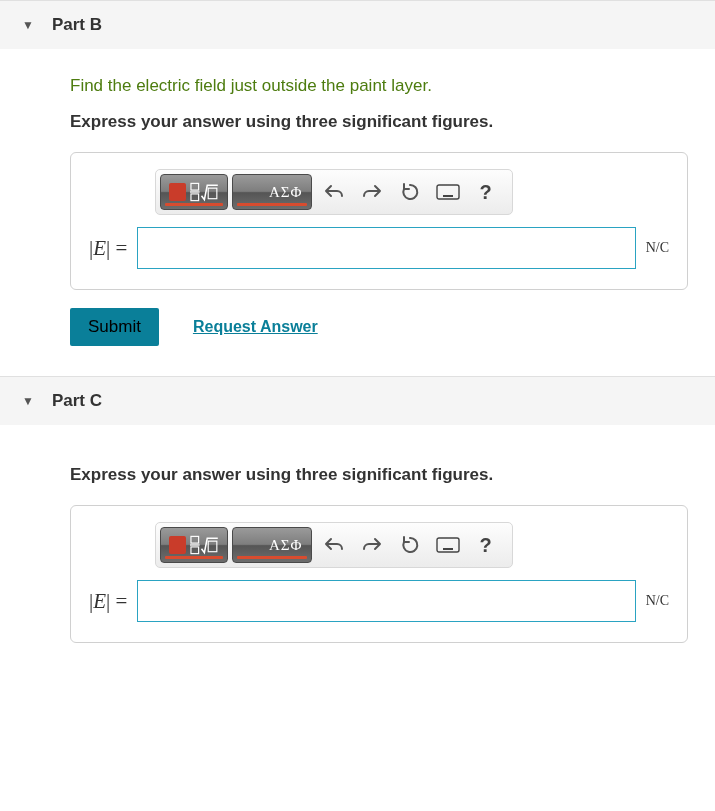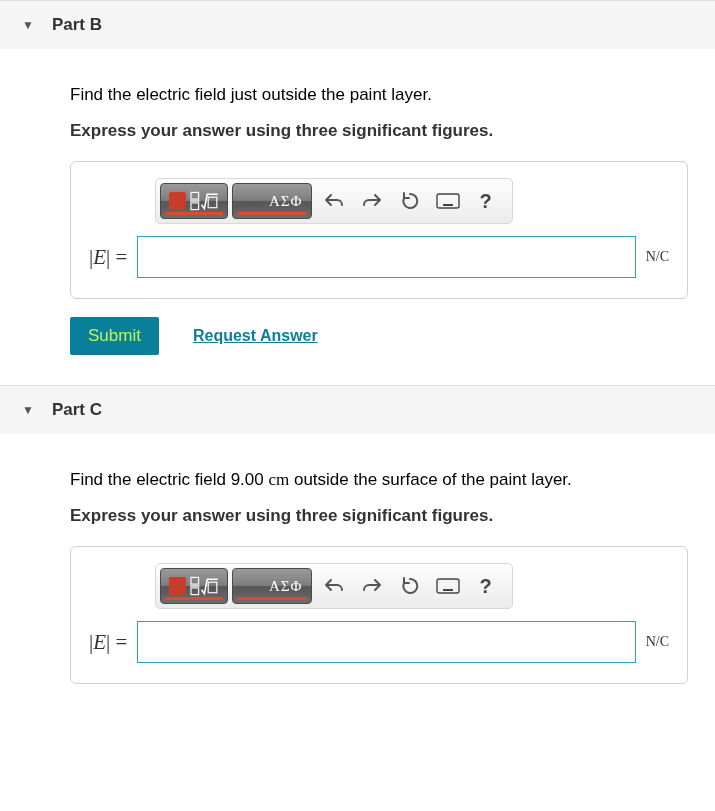--- a/index.html
+++ b/index.html
@@ -26,22 +26,22 @@
   .collapse-icon {
     font-size: 12px;
     color: #555;
   }
   .part-body {
     padding: 24px 0 30px 70px;
     max-width: 700px;
   }
   .prompt {
     font-size: 17px;
-    color: #000000;
-    margin: 12px 0 14px 0;
+    color: #4d7c0f;
+    margin: 3px 0 14px 0;
   }
   .instruction {
     font-weight: bold;
     font-size: 17px;
     margin: 16px 0 20px 0;
   }
   .answer-box {
     border: 1px solid #d0d0d0;
     border-radius: 6px;
     padding: 16px 18px 20px 18px;
@@ -139,21 +139,21 @@
     white-space: nowrap;
   }
   .action-row {
     margin-top: 18px;
     display: flex;
     align-items: center;
     gap: 22px;
   }
   .submit-btn {
     background: #0a7f99;
-    color: #bef264;
+    color: #000000;
     border: none;
     font-size: 17px;
     padding: 9px 18px;
     border-radius: 2px;
     cursor: pointer;
   }
   .request-link {
     color: #0a7f99;
     text-decoration: underline;
     font-weight: bold;
@@ -234,23 +234,20 @@
     <a class="request-link">Request Answer</a>
   </div>
 </div>
 
 <div class="part-header">
   <span class="collapse-icon">▼</span>
   <span class="part-title">Part C</span>
 </div>
 
 <div class="part-body">
-  <p class="prompt">
-    <span>Find the electric field 9.00 </span><span class="cm-text">cm</span><span> outside the surface of the paint layer.</span>
-  </p>
   <p class="instruction">Express your answer using three significant figures.</p>
 
   <div class="answer-box">
     <div class="toolbar">
       <div class="tb-btn-grad tb-btn-templates">
         <span class="template-board"></span>
         <svg width="30" height="20" viewBox="0 0 30 20">
           <rect x="1" y="1" width="8" height="7" fill="none" stroke="#fff" stroke-width="1.2"></rect>
           <line x1="0" y1="10" x2="10" y2="10" stroke="#fff" stroke-width="1.4"></line>
           <rect x="1" y="12" width="8" height="7" fill="none" stroke="#fff" stroke-width="1.2"></rect>

